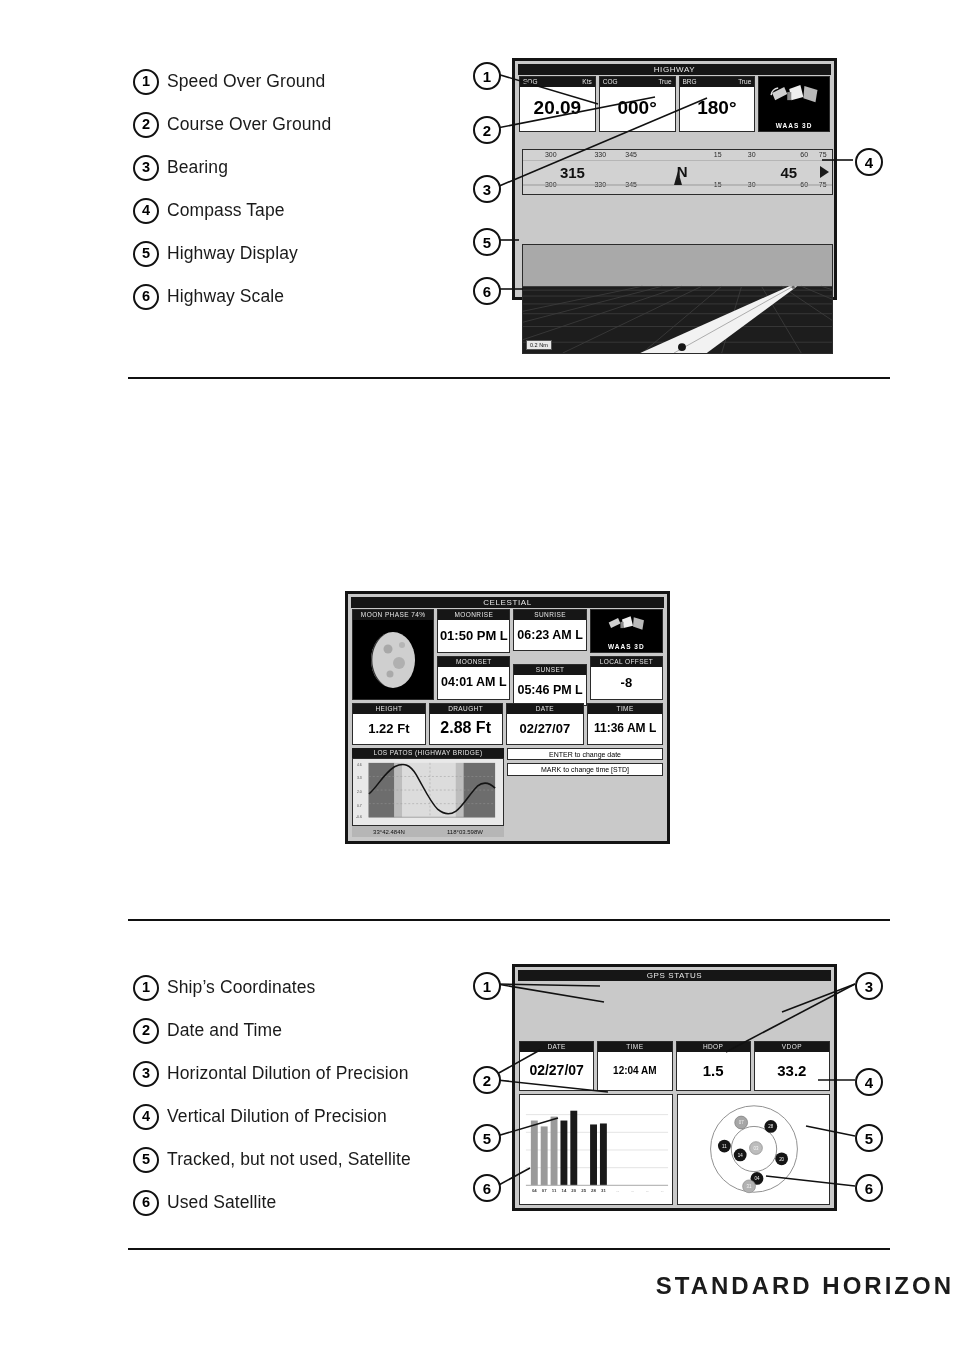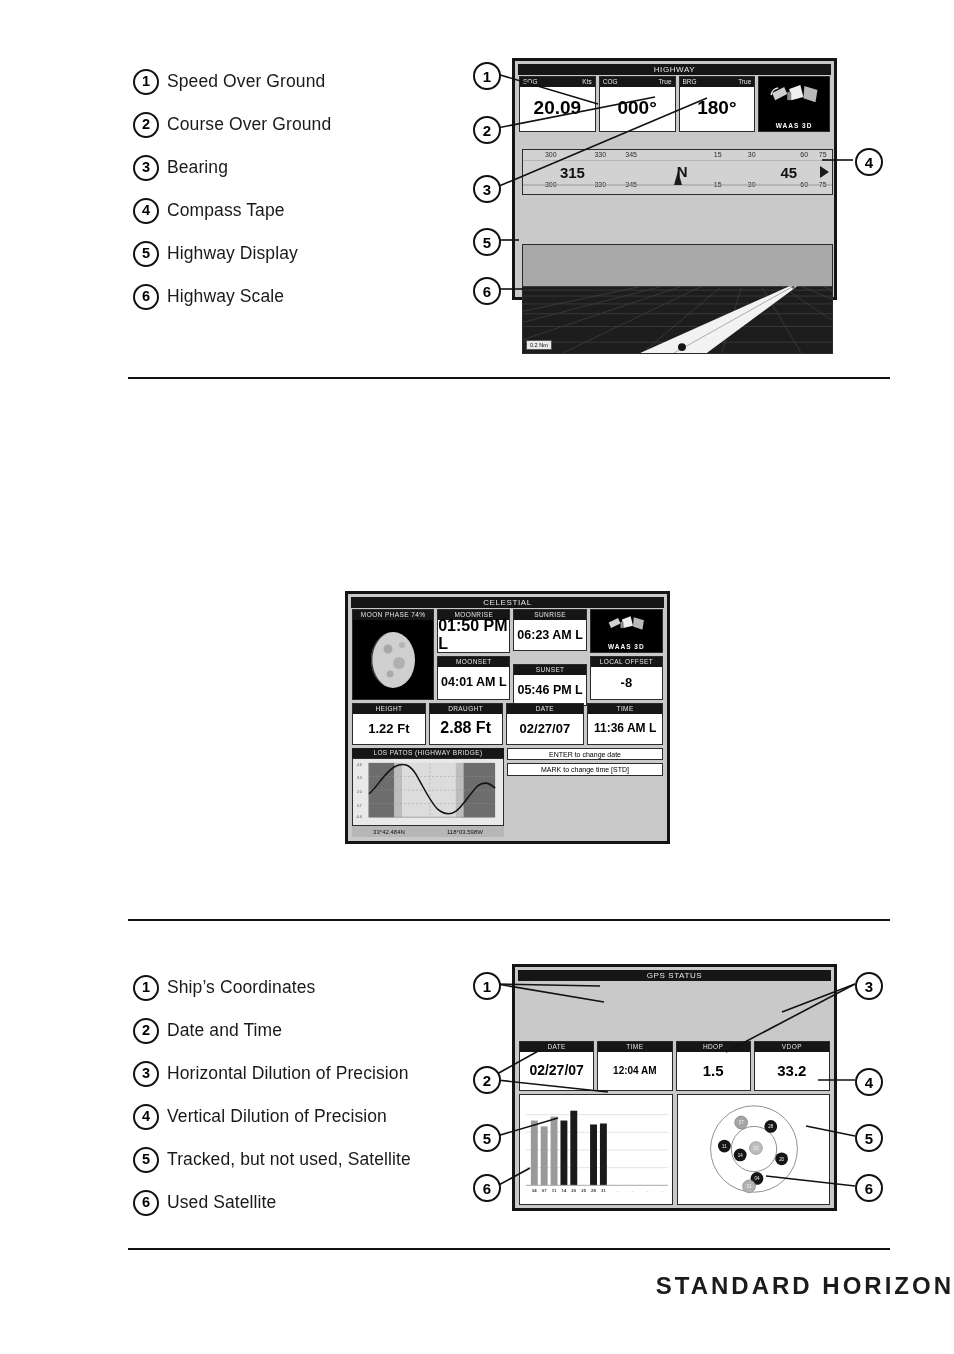--- a/index.html
+++ b/index.html
@@ -41,21 +41,21 @@
   .titlebar{
     background:#161616;color:#e8e8e8;text-align:center;
     font-size:8px;letter-spacing:.6px;line-height:11px;height:11px;
   }
   .lbl{
     background:#161616;color:#e6e6e6;text-align:center;
     font-size:6.5px;letter-spacing:.4px;line-height:10px;height:10px;
     overflow:hidden;white-space:nowrap;
   }
   .val{
-    background:#fff;color:#000;
+    background:#fff;color:#000;text-align:center;
     font-weight:bold;display:flex;align-items:center;justify-content:center;
   }
   .cell{border:1.6px solid #2b2b2b;box-sizing:border-box;background:#fff;}
 
   
   .waas{
     background:#000;position:relative;overflow:hidden;
     border:1.6px solid #2b2b2b;box-sizing:border-box;
   }
   .waas .sat{
@@ -261,21 +261,21 @@
           <circle cx="33" cy="34" r="6" fill="#b0b0b0"></circle>
           <circle cx="24" cy="45" r="3.5" fill="#aaa"></circle>
           <circle cx="36" cy="16" r="3" fill="#b5b5b5"></circle>
         </svg>
       </div>
     </div>
 
     <div style="width:74px;display:flex;flex-direction:column;gap:3px;">
       <div class="cell" style="height:44px;">
         <div class="lbl">MOONRISE</div>
-        <div class="val" style="height:30px;font-size:16px;">01:50 PM L</div>
+        <div class="val" style="height:30px;font-size:13px;">01:50 PM L</div>
       </div>
       <div class="cell" style="height:44px;">
         <div class="lbl">MOONSET</div>
         <div class="val" style="height:30px;font-size:12.5px;">04:01 AM L</div>
       </div>
     </div>
 
     <div style="width:74px;display:flex;flex-direction:column;gap:13px;">
       <div class="cell" style="height:44px;">
         <div class="lbl">SUNRISE</div>

